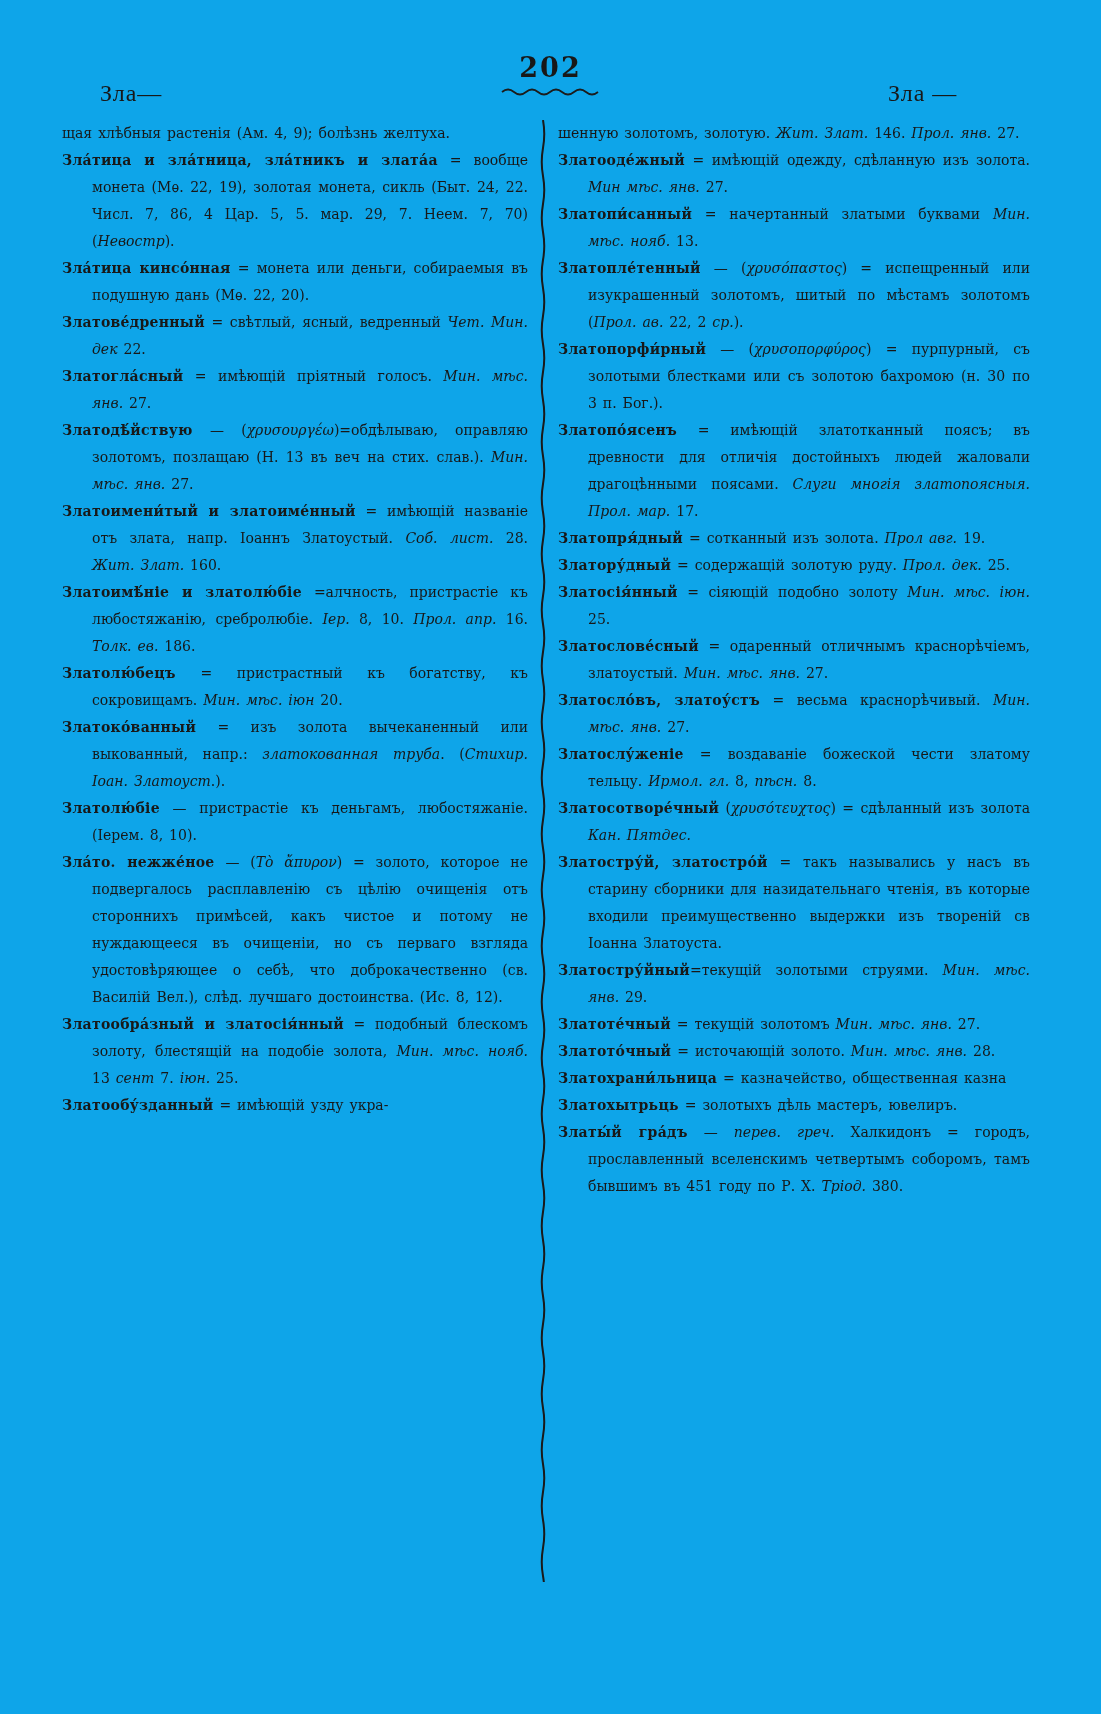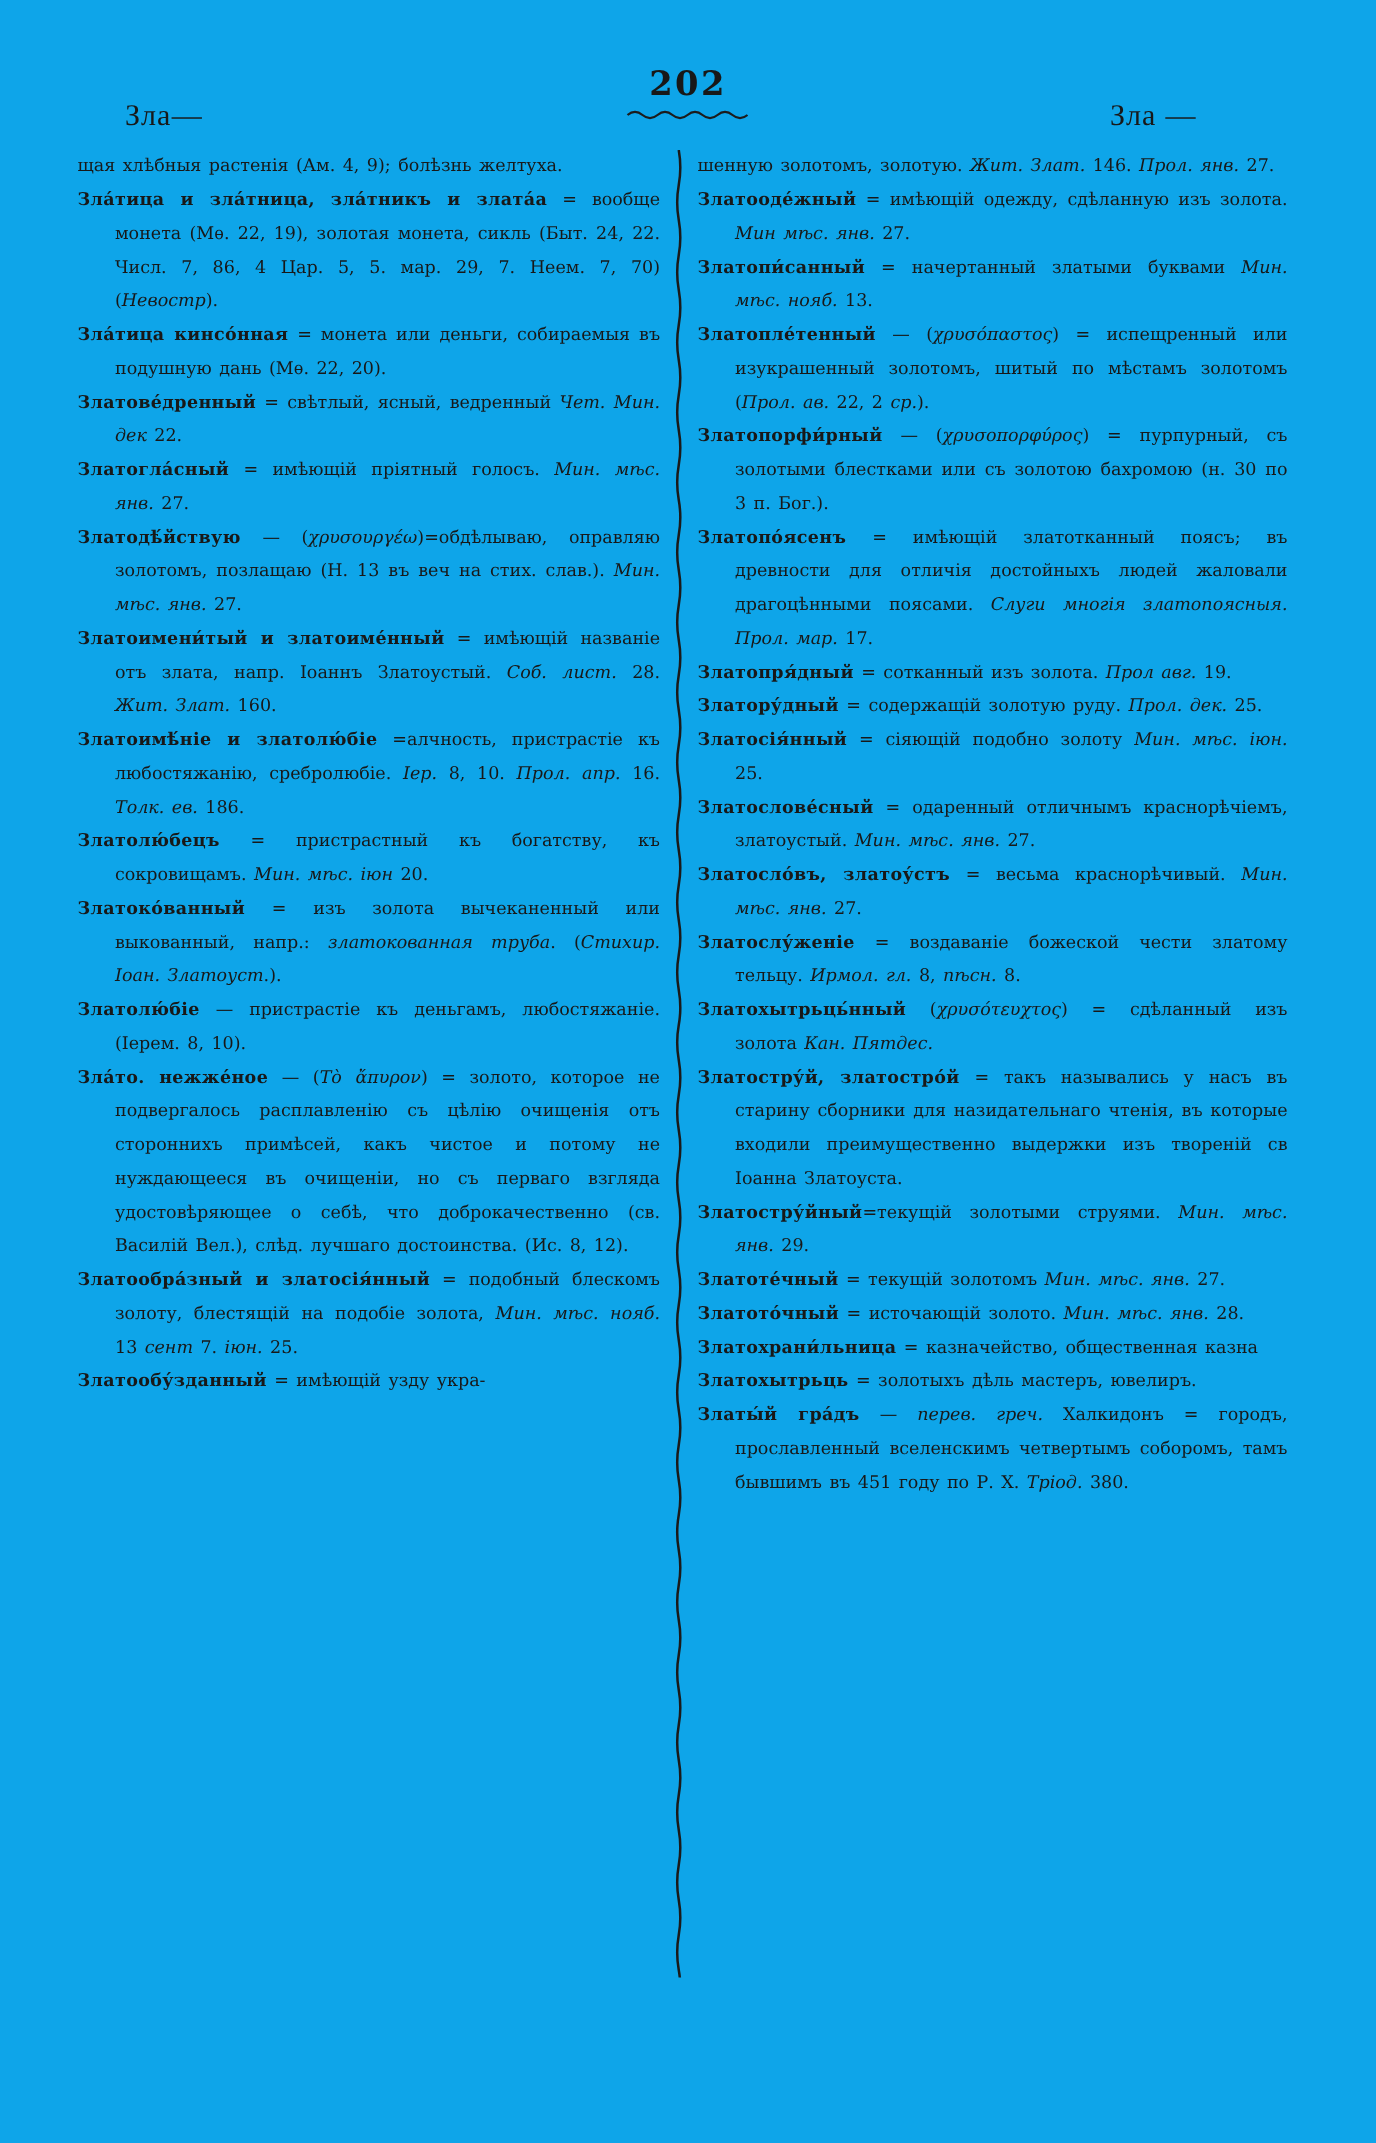--- a/index.html
+++ b/index.html
@@ -109,21 +109,21 @@
         <p class="entry"><span class="head">Златопи́санный</span><span class="rm"> = начертанный златыми буквами </span><span class="it">Мин. мѣс. нояб.</span><span class="rm"> 13.</span></p>
         <p class="entry"><span class="head">Златопле́тенный</span><span class="rm"> — (</span><span class="gk">χρυσόπαστος</span><span class="rm">) = испещренный или изукрашенный золотомъ, шитый по мѣстамъ золотомъ (</span><span class="it">Прол. ав.</span><span class="rm"> 22, 2 </span><span class="it">ср.</span><span class="rm">).</span></p>
         <p class="entry"><span class="head">Златопорфи́рный</span><span class="rm"> — (</span><span class="gk">χρυσοπορφύρος</span><span class="rm">) = пурпурный, съ золотыми блестками или съ золотою бахромою (н. 30 по 3 п. Бог.).</span></p>
         <p class="entry"><span class="head">Златопо́ясенъ</span><span class="rm"> = имѣющій златотканный поясъ; въ древности для отличія достойныхъ людей жаловали драгоцѣнными поясами. </span><span class="it">Слуги многія златопоясныя.</span><span class="rm"> </span><span class="it">Прол. мар.</span><span class="rm"> 17.</span></p>
         <p class="entry"><span class="head">Златопря́дный</span><span class="rm"> = сотканный изъ золота. </span><span class="it">Прол авг.</span><span class="rm"> 19.</span></p>
         <p class="entry"><span class="head">Златору́дный</span><span class="rm"> = содержащій золотую руду. </span><span class="it">Прол. дек.</span><span class="rm"> 25.</span></p>
         <p class="entry"><span class="head">Златосія́нный</span><span class="rm"> = сіяющій подобно золоту </span><span class="it">Мин. мѣс. іюн.</span><span class="rm"> 25.</span></p>
         <p class="entry"><span class="head">Златослове́сный</span><span class="rm"> = одаренный отличнымъ краснорѣчіемъ, златоустый. </span><span class="it">Мин. мѣс. янв.</span><span class="rm"> 27.</span></p>
         <p class="entry"><span class="head">Златосло́въ, златоу́стъ</span><span class="rm"> = весьма краснорѣчивый. </span><span class="it">Мин. мѣс. янв.</span><span class="rm"> 27.</span></p>
         <p class="entry"><span class="head">Златослу́женіе</span><span class="rm"> = воздаваніе божеской чести златому тельцу. </span><span class="it">Ирмол. гл.</span><span class="rm"> 8, </span><span class="it">пѣсн.</span><span class="rm"> 8.</span></p>
-        <p class="entry"><span class="head">Златохытрьць́нный</span><span class="rm"> (</span><span class="gk">χρυσότευχτος</span><span class="rm">) = сдѣланный изъ золота </span><span class="it">Кан. Пятдес.</span></p>
+        <p class="entry"><span class="head">Златосотворе́чный</span><span class="rm"> (</span><span class="gk">χρυσότευχτος</span><span class="rm">) = сдѣланный изъ золота </span><span class="it">Кан. Пятдес.</span></p>
         <p class="entry"><span class="head">Златостру́й, златостро́й</span><span class="rm"> = такъ назывались у насъ въ старину сборники для назидательнаго чтенія, въ которые входили преимущественно выдержки изъ твореній св Іоанна Златоуста.</span></p>
         <p class="entry"><span class="head">Златостру́йный</span><span class="rm">=текущій золотыми струями. </span><span class="it">Мин. мѣс. янв.</span><span class="rm"> 29.</span></p>
         <p class="entry"><span class="head">Златоте́чный</span><span class="rm"> = текущій золотомъ </span><span class="it">Мин.</span><span class="rm"> </span><span class="it">мѣс. янв.</span><span class="rm"> 27.</span></p>
         <p class="entry"><span class="head">Златото́чный</span><span class="rm"> = источающій золото. </span><span class="it">Мин. мѣс. янв.</span><span class="rm"> 28.</span></p>
         <p class="entry"><span class="head">Златохрани́льница</span><span class="rm"> = казначейство, общественная казна</span></p>
         <p class="entry"><span class="head">Златохытрьць</span><span class="rm"> = золотыхъ дѣль мастеръ, ювелиръ.</span></p>
         <p class="entry"><span class="head">Златы́й гра́дъ</span><span class="rm"> — </span><span class="it">перев. греч.</span><span class="rm"> Халкидонъ = городъ, прославленный вселенскимъ четвертымъ соборомъ, тамъ бывшимъ въ 451 году по Р. Х. </span><span class="it">Тріод.</span><span class="rm"> 380.</span></p>
       </div>
   </div>
 

